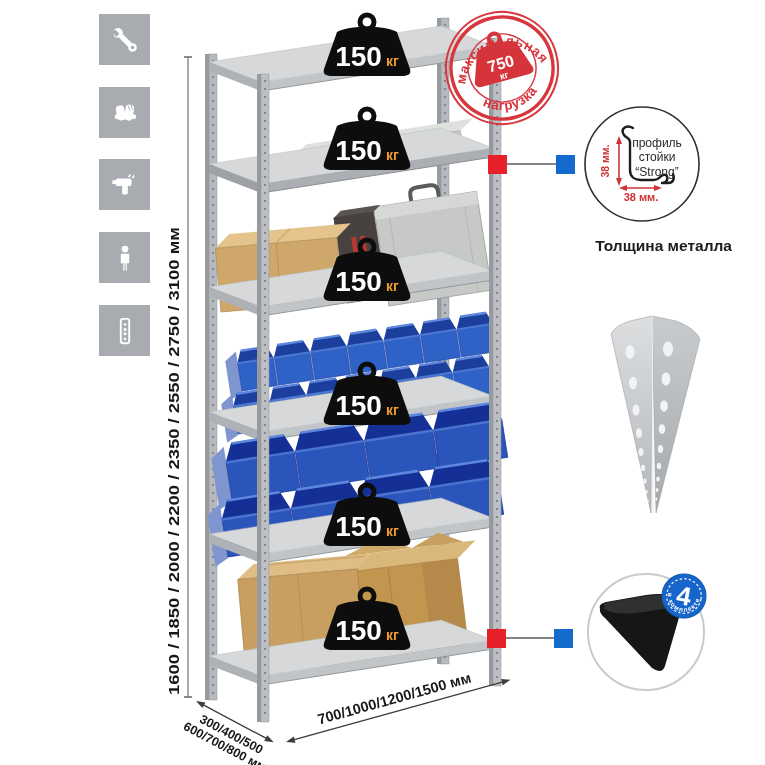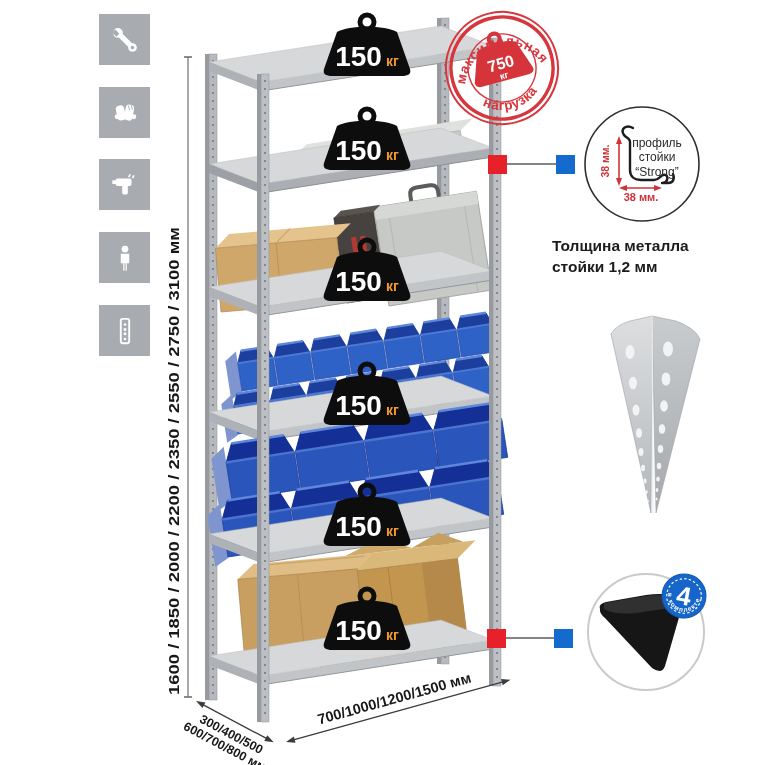--- a/index.html
+++ b/index.html
@@ -6,21 +6,21 @@
   .stage{
     position:relative;width:765px;height:765px;background:#ffffff;overflow:hidden;
     font-family:"Liberation Sans","DejaVu Sans",sans-serif;
   }
   .scene{position:absolute;left:0;top:0;}
   .icon-cell{
     position:absolute;left:99px;width:51px;height:51px;background:#a8abaf;
     display:flex;align-items:center;justify-content:center;
   }
   .cap{
-    position:absolute;text-align:left;font-weight:700;color:#1c1c1c;
+    position:absolute;text-align:right;font-weight:700;color:#1c1c1c;
     font-size:15.5px;line-height:1.35;
   }
   svg text{font-family:"Liberation Sans","DejaVu Sans",sans-serif;}
   .dim-text{font-weight:700;fill:#17171a;}
   .stamp-arc{font-weight:700;fill:#d8353c;letter-spacing:0.6px;font-size:13.5px;}
   .profile-red{font-weight:700;fill:#cf3238;}
   .profile-black{fill:#2a2a2a;font-size:12px;}
   .weight-num{font-size:28px;font-weight:700;fill:#ffffff;}
   .weight-unit{font-size:14px;font-weight:700;fill:#f09a2e;}
 </style>
@@ -366,16 +366,15 @@
     <rect x="11.5" y="3" width="9" height="26" rx="2" fill="none" stroke="#fff" stroke-width="2"></rect>
     <circle cx="16" cy="9" r="1.4" fill="#fff"></circle>
     <rect x="14.6" y="13" width="2.8" height="2.8" fill="#fff"></rect>
     <rect x="14.6" y="17.6" width="2.8" height="2.8" fill="#fff"></rect>
     <circle cx="16" cy="24.5" r="1.4" fill="#fff"></circle>
   </svg>
 </div>
 
 <div class="cap" style="left:552px;top:236px;width:180px">
   <div>Толщина металла</div>
-  <div>стойки 1,2 мм</div>
 </div>
 
 </div>
 
 </body></html>

